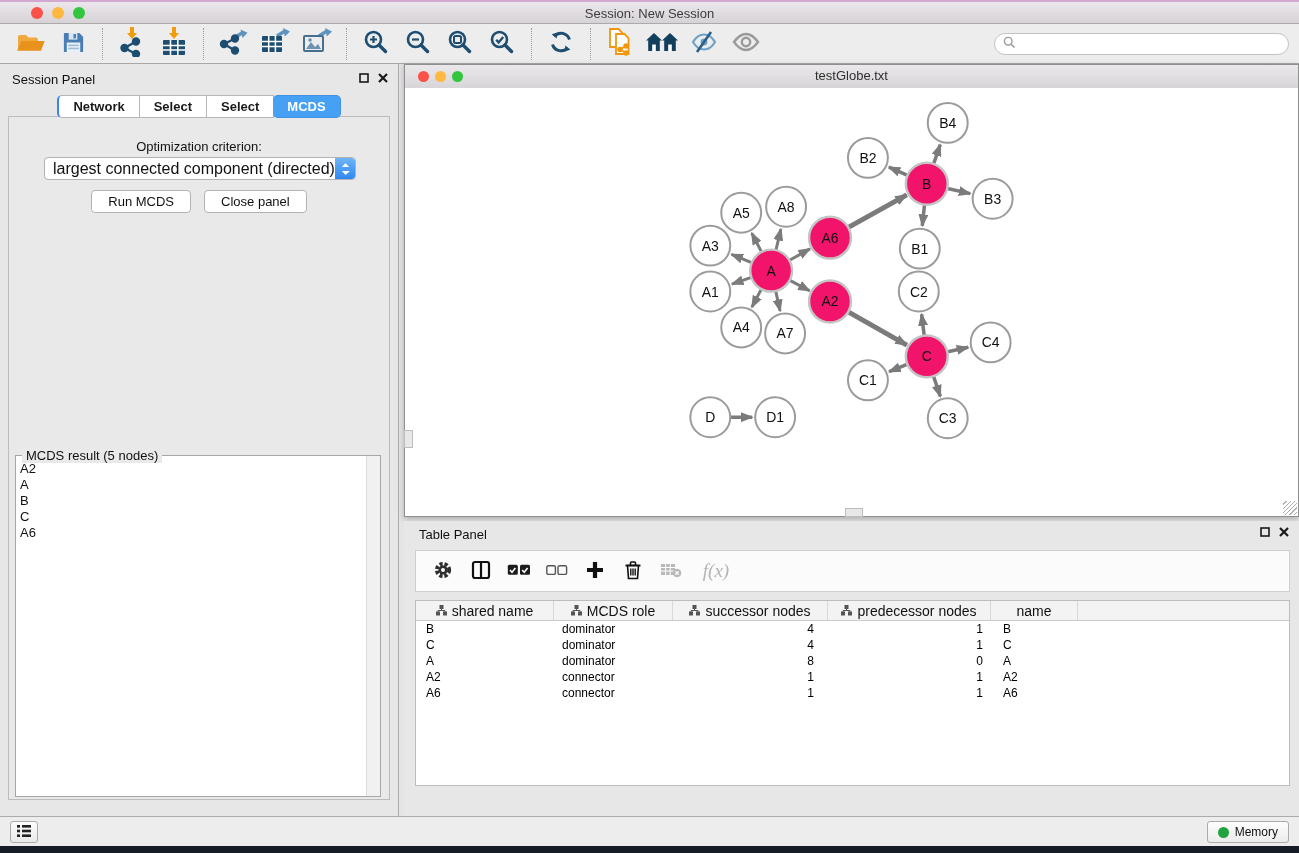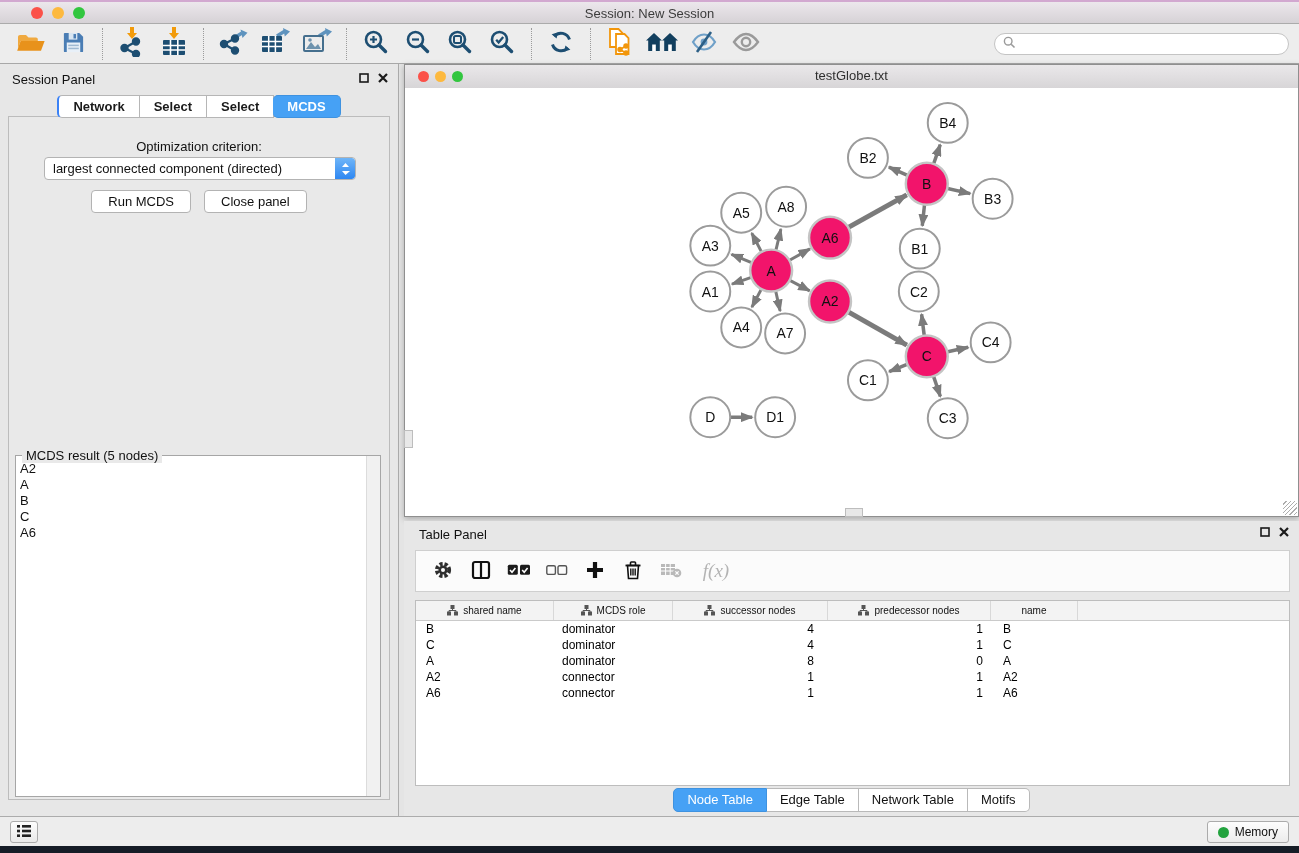--- a/index.html
+++ b/index.html
@@ -36,21 +36,21 @@
   .cp-tab{height:21px;line-height:21px;padding:0 14px;background:#fff;border:1px solid #B6B6B6;
     border-left:none;font-size:13px;font-weight:700;color:#1A1A1A;}
   .cp-tab:first-child{border-left:2px solid #3b82f6;border-radius:5px 0 0 5px;}
   .cp-tab:last-child{border-radius:0 5px 5px 0;}
   .cp-tab.active{background:#46A1F5;border-color:#3E92E0;color:#fff;border-radius:5px;margin-left:-1px;}
   .cp-content{position:absolute;top:52px;left:8px;right:8px;bottom:16px;background:#E9E9E9;
     border:1px solid #BCBCBC;}
   .opt-label{margin-top:22px;text-align:center;font-size:13px;color:#111;}
   .dropdown{position:absolute;left:35px;top:40px;width:312px;height:23px;background:#fff;
     border:1px solid #B3B3B3;border-radius:4px;box-sizing:border-box;display:flex;align-items:center;overflow:hidden;}
-  .dropdown .val{flex:1;font-size:13px;padding-left:8px;color:#111;white-space:nowrap;}
+  .dropdown .val{flex:1;font-size:16px;padding-left:8px;color:#111;white-space:nowrap;}
   .dd-stepper{width:20px;height:21px;background:linear-gradient(#6FB5F8,#2E87F2);
     border-radius:0 3px 3px 0;display:flex;align-items:center;justify-content:center;}
   .btn-row{position:absolute;top:73px;left:0;right:0;display:flex;justify-content:center;gap:13px;}
   .cp-btn{height:23px;padding:0 16px;background:#fff;border:1px solid #B3B3B3;border-radius:4px;
     font-size:13px;color:#111;box-sizing:border-box;font-family:"Liberation Sans",sans-serif;}
   .result-box{position:absolute;left:6px;right:8px;top:338px;bottom:2px;border:1px solid #A6A6A6;background:#fff;}
   .result-legend{position:absolute;top:-8px;left:6px;background:#E9E9E9;padding:0 4px;font-size:13px;color:#111;}
   .result-scroll{position:absolute;top:0;right:0;bottom:0;width:13px;background:#F1F1F1;border-left:1px solid #DCDCDC;}
   .result-list{position:absolute;top:5px;left:4px;right:15px;bottom:0;font-size:13px;line-height:16px;color:#111;overflow:hidden;}
 
@@ -74,21 +74,21 @@
   
   .table-panel{position:absolute;left:404px;top:521px;width:895px;bottom:37px;background:#E7E7E7;}
   .tp-title{position:absolute;left:15px;top:6px;font-size:13px;color:#111;}
   .tp-toolbar{position:absolute;top:29px;left:11px;width:875px;height:42px;box-sizing:border-box;
     background:#FBFBFB;border:1px solid #CFCFCF;display:flex;align-items:center;padding-left:8px;}
   .tp-btn{width:38px;height:38px;display:flex;align-items:center;justify-content:center;background:none;border:none;padding:0;}
   .fx{font-family:"Liberation Serif",serif;font-style:italic;font-size:19px;color:#B3B3B3;}
   .node-table{position:absolute;top:79px;left:11px;width:875px;height:186px;background:#fff;
     border:1px solid #BDBDBD;box-sizing:border-box;overflow:hidden;}
   .nt-header{display:flex;height:20px;background:#F3F3F3;border-bottom:1px solid #CACACA;box-sizing:border-box;}
-  .nt-hcell{display:flex;align-items:center;justify-content:center;gap:5px;font-size:10px;color:#111;
+  .nt-hcell{display:flex;align-items:center;justify-content:center;gap:5px;font-size:14px;color:#111;
     border-right:1px solid #D8D8D8;box-sizing:border-box;}
   .nt-filler{flex:1;}
   .nt-row{display:flex;height:16px;align-items:center;font-size:12px;color:#000;}
   .nt-cell{box-sizing:border-box;white-space:nowrap;overflow:hidden;}
   .c0{width:138px;padding-left:10px;}
   .c1{width:119px;padding-left:8px;}
   .c2{width:155px;text-align:right;padding-right:14px;}
   .c3{width:163px;text-align:right;padding-right:8px;}
   .c4{width:87px;padding-left:12px;}
   .tp-tabs{position:absolute;bottom:4px;left:0;right:0;display:flex;justify-content:center;}
@@ -618,26 +618,20 @@
           </div>
           <div class="nt-row">
             <div class="nt-cell c0">A6</div>
             <div class="nt-cell c1">connector</div>
             <div class="nt-cell c2">1</div>
             <div class="nt-cell c3">1</div>
             <div class="nt-cell c4">A6</div>
           </div>
         </div>
     </div>
-    <div class="tp-tabs">
-        <div class="tp-tab active">Node Table</div>
-        <div class="tp-tab">Edge Table</div>
-        <div class="tp-tab">Network Table</div>
-        <div class="tp-tab">Motifs</div>
-      </div>
   </div>
 
   <div class="status-bar">
     <button class="list-btn">
         <span><svg width="16" height="14" viewBox="0 0 16 14">
             <g fill="#222">
               <rect x="1" y="1" width="3" height="2.6"></rect>
               <rect x="6" y="1" width="9" height="2.6"></rect>
               <rect x="1" y="5.7" width="3" height="2.6"></rect>
               <rect x="6" y="5.7" width="9" height="2.6"></rect>

